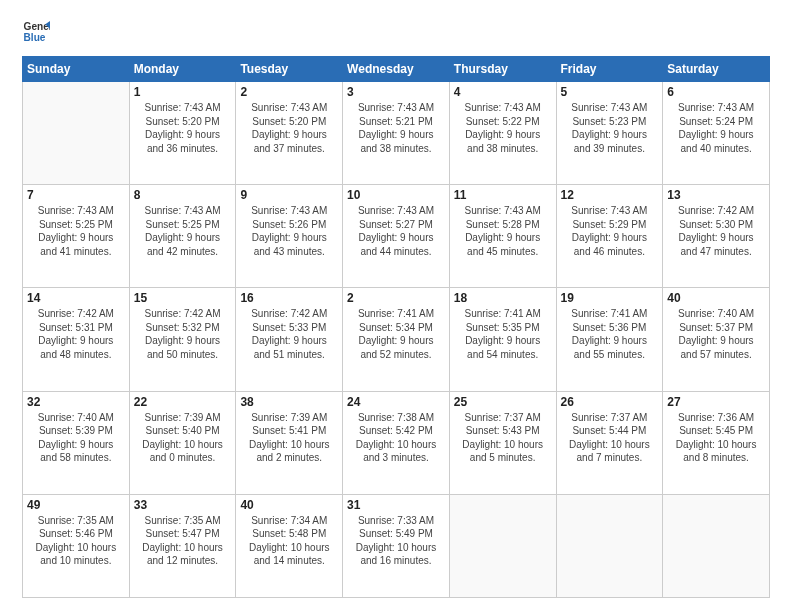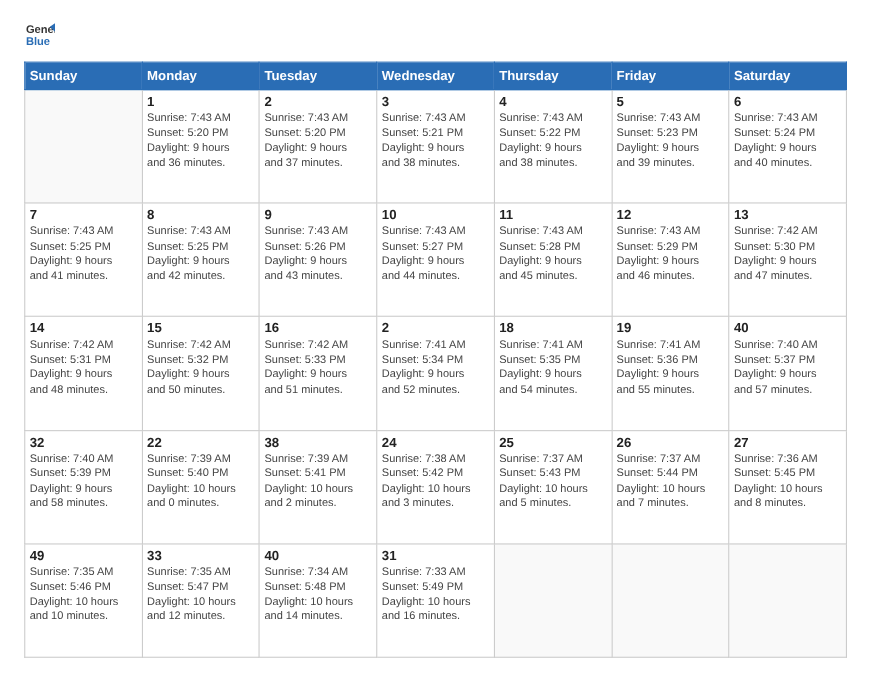--- a/index.html
+++ b/index.html
@@ -72,20 +72,21 @@
       font-weight: bold;
       font-size: 12px;
       color: #222;
       display: block;
       margin-bottom: 2px;
     }
     .day-info {
       color: #444;
       font-size: 10px;
       line-height: 1.35;
+      text-align: center;
     }
     .empty-cell {
       background: #f9f9f9;
     }
   </style>
 </head>
 <body>
 
 <div class="page">
   <div class="header">

